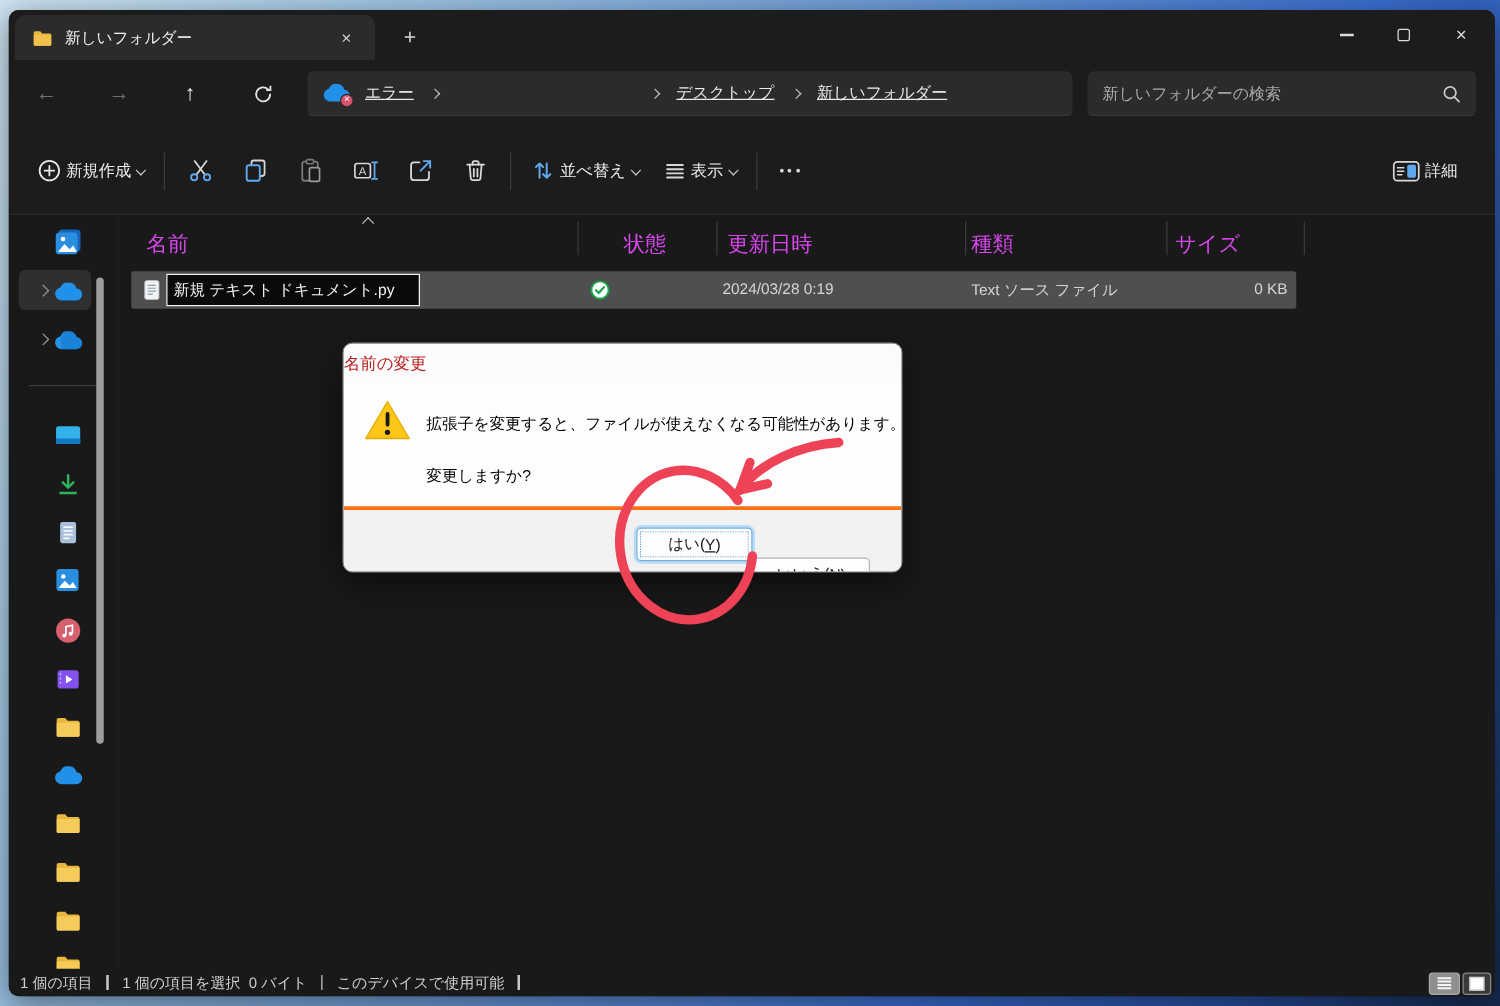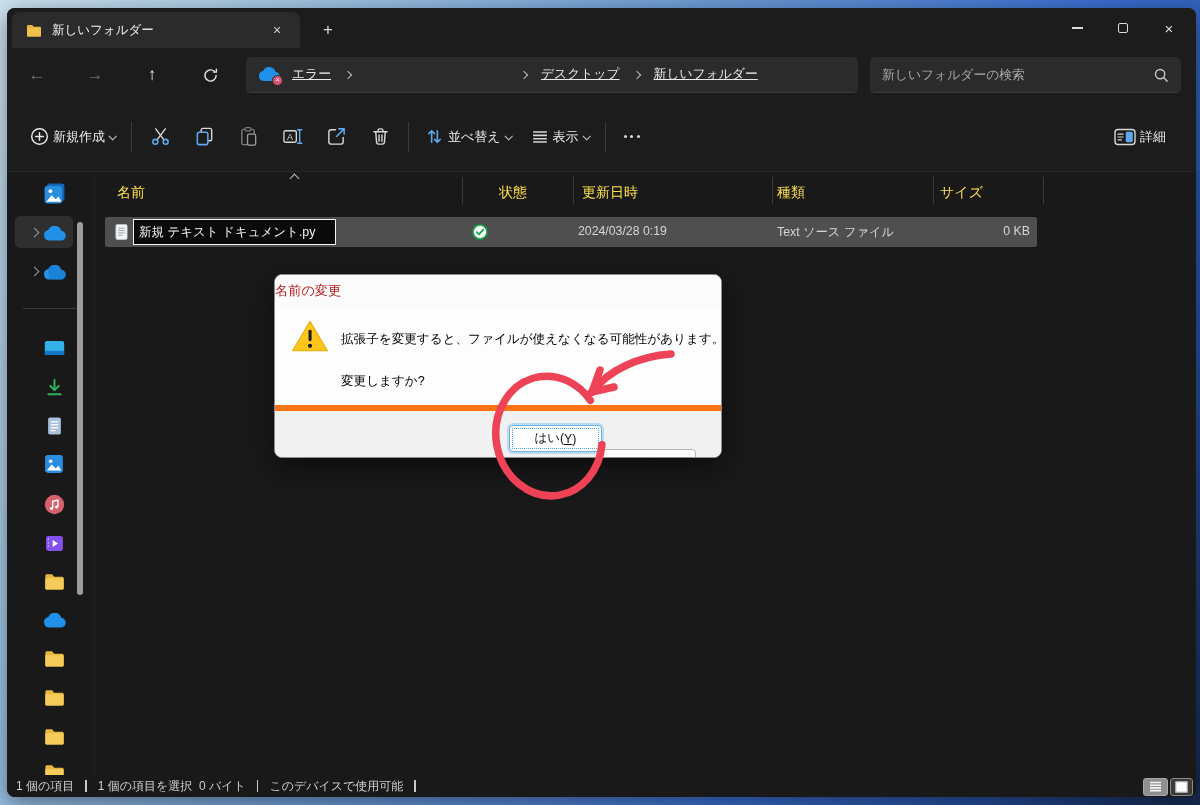--- a/index.html
+++ b/index.html
@@ -59,40 +59,40 @@
   .grow{flex:1;}
   
   .sidebar{position:absolute;left:0;top:164px;width:88px;bottom:22px;background:#191919;border-right:1px solid #222;}
   .sbitem{position:absolute;left:35px;width:24px;height:24px;display:flex;align-items:center;justify-content:center;}
   .sb-chev{position:absolute;left:24px;width:7px;height:7px;border-right:1.6px solid #9a9a9a;border-bottom:1.6px solid #9a9a9a;transform:rotate(-45deg);}
   .sb-sel{position:absolute;left:8px;top:44px;width:58px;height:32px;background:#2f2f2f;border-radius:5px;}
   .sb-sep{position:absolute;left:16px;top:136px;width:54px;height:1px;background:#3a3a3a;}
   .sb-scroll{position:absolute;left:70px;top:50px;width:6px;height:373px;background:#9d9d9d;border-radius:3px;}
   
   .colheaders{position:absolute;left:88px;top:164px;right:0;height:38px;}
-  .colh{position:absolute;top:12px;font-size:14px;color:#fde047;white-space:nowrap;}
+  .colh{position:absolute;top:12px;font-size:17px;color:#d946ef;white-space:nowrap;}
   .colsep{position:absolute;top:5px;height:27px;width:1px;background:#3a3a3a;}
   .sortcaret{position:absolute;left:196px;top:3px;width:7px;height:7px;border-right:1.4px solid #bdbdbd;border-bottom:1.4px solid #bdbdbd;transform:rotate(-135deg);}
   .filerow{position:absolute;left:0;top:209px;width:100%;height:30px;}
   .rowsel{position:absolute;left:98px;top:0;width:932px;height:30px;background:#4f4f4f;border-radius:2px;}
   .cell{position:absolute;top:7px;font-size:12.3px;color:#d6d6d6;white-space:nowrap;}
   .renamebox{
     position:absolute;left:126px;top:2px;width:203px;height:26px;background:#0a0a0a;
     border:1.5px solid #f5f5f5;color:#f2f2f2;font-size:12.5px;padding:0 5px;outline:none;
     font-family:"Liberation Sans","DejaVu Sans",sans-serif;
   }
   
   .dialog{
     position:absolute;left:267px;top:266px;width:448px;height:184px;background:#fdfdfd;
     border:1px solid #8c8c8c;border-radius:8px;box-shadow:0 10px 28px rgba(0,0,0,.5);z-index:10;overflow:hidden;
   }
   .dlg-title{position:absolute;left:0;top:0;width:100%;height:32px;background:#fbfbfb;display:flex;align-items:center;font-size:13.2px;color:#b91c1c;}
   .dlg-body{position:absolute;left:0;top:32px;width:100%;height:100px;background:#fdfdfd;}
   .dlg-msg{position:absolute;left:66px;font-size:12.6px;color:#000000;white-space:nowrap;}
-  .dlg-strip{position:absolute;left:0;bottom:0;width:100%;height:52px;background:#f1f1f1;border-top:6px solid #f97316;}
+  .dlg-strip{position:absolute;left:0;bottom:0;width:100%;height:52px;background:#f1f1f1;border-top:3px solid #f97316;}
   .dlg-btn{
     position:absolute;top:14px;height:27px;background:#fdfdfd;border:1px solid #b5b5b5;border-radius:4px;
     font-size:12.4px;color:#141414;display:flex;align-items:center;justify-content:center;
     font-family:"Liberation Sans","DejaVu Sans",sans-serif;
   }
   .dlg-yes{left:234px;width:93px;border:1px solid #74b2e4;box-shadow:0 0 0 2px #b9dbf4;outline:1px dotted #5b9bd5;outline-offset:-4px;}
   .dlg-no{left:327px;width:94px;margin-top:24px;}
   .u{text-decoration:underline;}
   
   .annot{position:absolute;left:453px;top:332px;width:240px;height:175px;z-index:20;pointer-events:none;}

